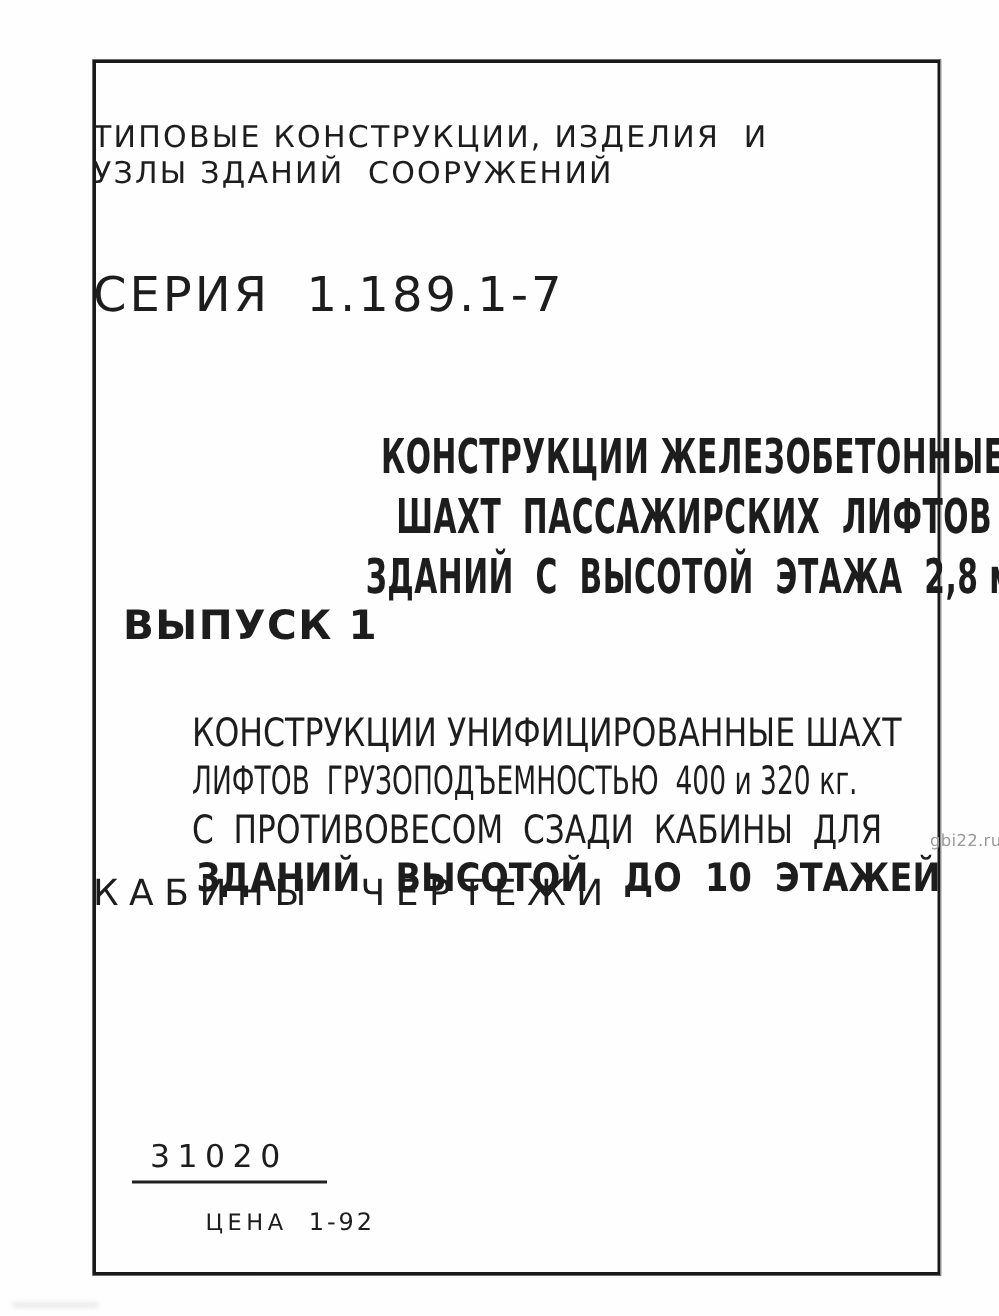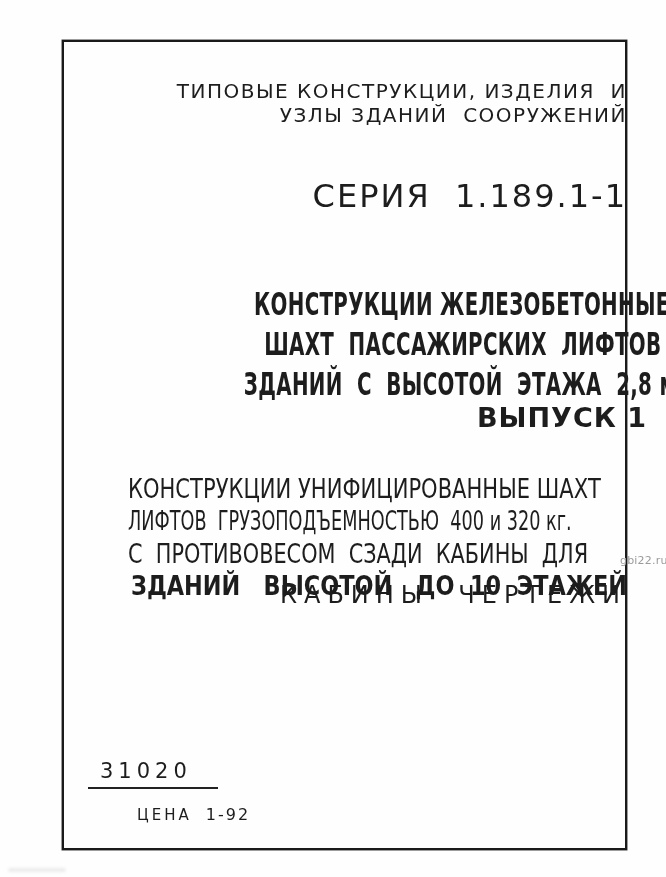--- a/index.html
+++ b/index.html
@@ -21,21 +21,21 @@
     width: 561px; height: 806px;
     border: 2px solid #1a1a1a;
     box-shadow: 0 0 0 0.5px #3a3a3a;
   }
   .txt {
     position: absolute;
     white-space: pre;
     line-height: 1;
     color: #1d1d1d;
   }
-  .center { left: 62px; width: 565px; text-align: right; }
+  .center { left: 62px; width: 565px; text-align: left; }
   
   .hdr { font-size: 20px; letter-spacing: 1.5px; font-weight: normal; }
   
   .series { font-size: 32px; letter-spacing: 2px; font-weight: normal; }
   
   .title-line { font-size: 32px; font-weight: bold; letter-spacing: 0.5px; }
   .title-line > span { display: inline-block; transform: scaleX(0.62); transform-origin: center top; }
   
   .issue { font-size: 27px; font-weight: bold; letter-spacing: 1px; padding-left: 20px; }
   
@@ -76,21 +76,21 @@
 </head>
 <body>
 
 <div id="page">
 
   <div class="frame"></div>
 
   <div class="txt center hdr" style="top:81px;">ТИПОВЫЕ КОНСТРУКЦИИ, ИЗДЕЛИЯ  И</div>
   <div class="txt center hdr" style="top:105px;">УЗЛЫ ЗДАНИЙ  СООРУЖЕНИЙ</div>
 
-  <div class="txt center series" style="top:180px;">СЕРИЯ  1.189.1-1</div>
+  <div class="txt center series" style="top:180px;">СЕРИЯ  1.189.1-7</div>
 
   <div class="txt center title-line" style="top:256px;">
     <span>КОНСТРУКЦИИ ЖЕЛЕЗОБЕТОННЫЕ ДЛЯ</span>
   </div>
   <div class="txt center title-line" style="top:296px;">
     <span>ШАХТ  ПАССАЖИРСКИХ  ЛИФТОВ  ЖИЛЫХ</span>
   </div>
   <div class="txt center title-line" style="top:336px;">
     <span>ЗДАНИЙ  С  ВЫСОТОЙ  ЭТАЖА  2,8 м.</span>
   </div>

